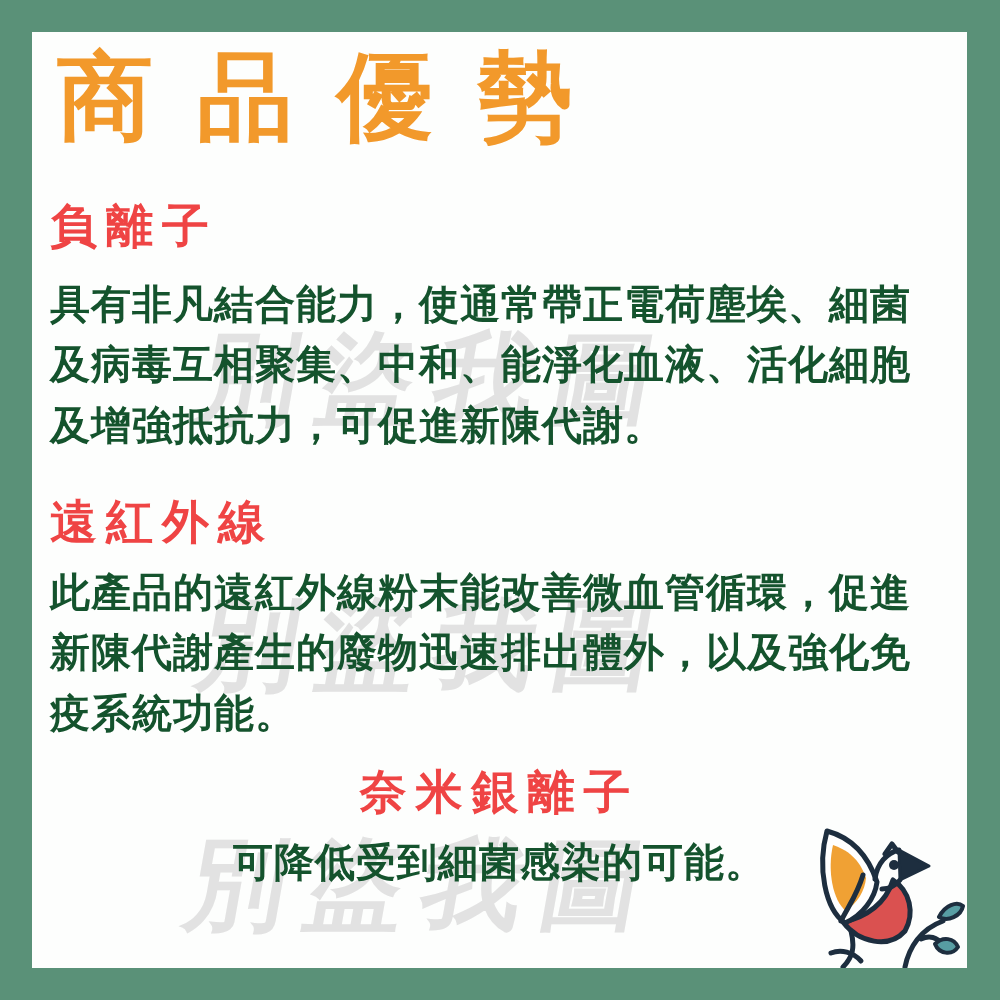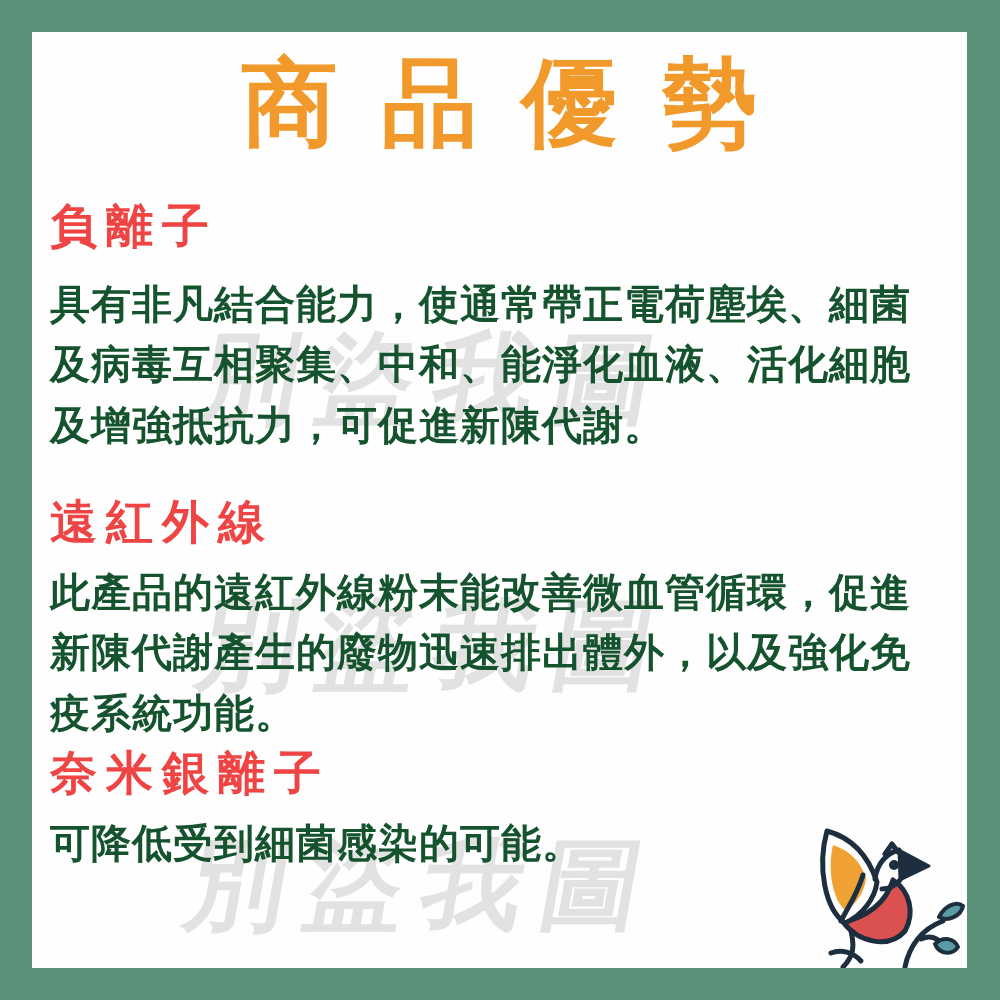--- a/index.html
+++ b/index.html
@@ -19,29 +19,29 @@
     position: absolute;
     top: 32px;
     left: 32px;
     right: 33px;
     bottom: 32px;
     background: #fdfefd;
     overflow: hidden;
   }
   .page-title {
     position: absolute;
-    top: 18px;
+    top: 12px;
     left: 0;
     width: 100%;
     margin: 0;
-    text-align: center;
+    text-align: left;
     font-size: 96px;
     line-height: 1.1;
     letter-spacing: 44px;
-    padding-left: 44px;
+    padding-left: 25px;
     box-sizing: border-box;
     color: #f2992b;
     z-index: 2;
     white-space: nowrap;
   }
   .section {
     position: absolute;
     left: 18px;
     right: 18px;
     z-index: 2;
@@ -58,21 +58,21 @@
     font-size: 40px;
     line-height: 1.52;
     letter-spacing: 1px;
     color: #14532d;
     word-break: break-all;
   }
   .sec-1 { top: 168px; }
   .sec-1 .section-body { margin-top: 22px; }
   .sec-2 { top: 464px; }
   .sec-2 .section-body { margin-top: 2px; }
-  .sec-3 { top: 715px; }
+  .sec-3 { top: 734px; text-align: center; }
   .sec-3 .section-body { margin-top: 4px; }
   .watermark {
     position: absolute;
     z-index: 1;
     font-size: 100px;
     line-height: 1;
     letter-spacing: 18px;
     color: #e2e2e2;
     transform: skewX(-10deg);
     white-space: nowrap;

